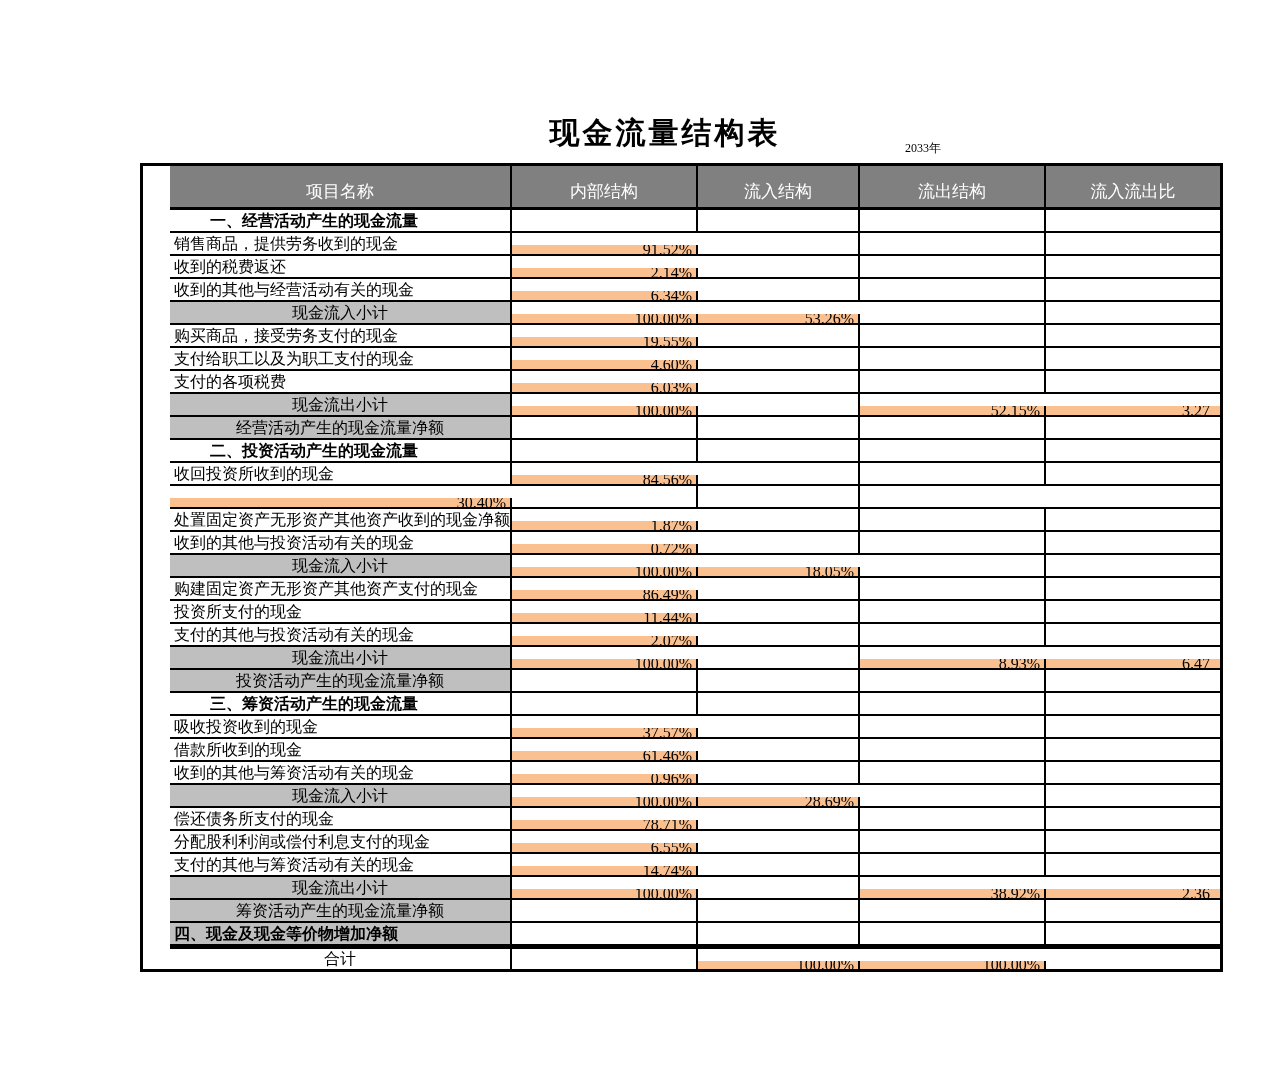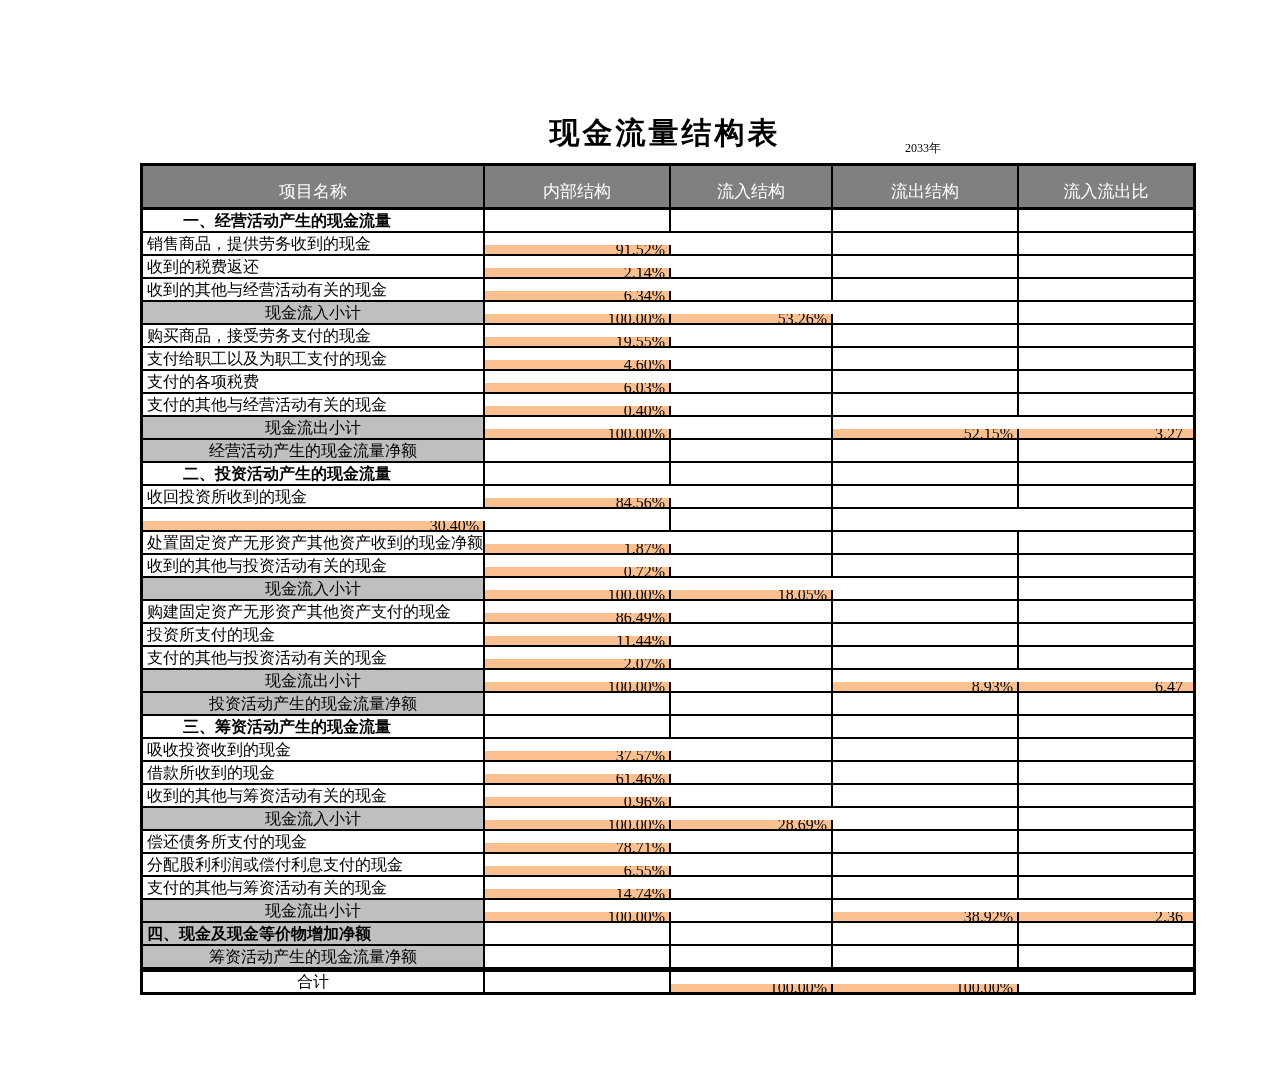--- a/index.html
+++ b/index.html
@@ -10,21 +10,21 @@
   .title {
     position:absolute; top:92px; left:140px; width:1050px;
     text-align:center; font-size:30px; font-weight:bold; letter-spacing:3px;margin-top:21px;
   }
   .year {
     position:absolute; top:140px; left:830px; width:186px;
     text-align:center; font-size:12px;
   }
   .table {
     position:absolute; top:163px; left:140px;
-    border:3px solid #000; width:1050px;
+    border:3px solid #000; width:1050px;padding-left:27px;
   }
   .row {
     display:grid; grid-template-columns:342px 186px 162px 186px 174px;
     height:23px; box-sizing:border-box; border-bottom:2px solid #000;
     background:#fff;
   }
   .row:last-child { border-bottom:none; }
   .header-row {
     height:44px; border-bottom:3px solid #000; background:#808080;
   }
@@ -115,27 +115,20 @@
           <div class="c num c3"></div>
           <div class="c num c4"></div>
         </div>
         <div class="row r-item">
           <div class="c c0">支付的各项税费</div>
           <div class="c num c1 val">6.03%</div>
           <div class="c num c2"></div>
           <div class="c num c3"></div>
           <div class="c num c4"></div>
         </div>
-        <div class="row r-item">
-          <div class="c c0">支付的其他与经营活动有关的现金</div>
-          <div class="c num c1 val">0.40%</div>
-          <div class="c num c2"></div>
-          <div class="c num c3"></div>
-          <div class="c num c4"></div>
-        </div>
         <div class="row r-subtotal">
           <div class="c c0">现金流出小计</div>
           <div class="c num c1 val">100.00%</div>
           <div class="c num c2"></div>
           <div class="c num c3 val">52.15%</div>
           <div class="c num c4 val">3.27</div>
         </div>
         <div class="row r-net">
           <div class="c c0">经营活动产生的现金流量净额</div>
           <div class="c num c1"></div>
@@ -275,29 +268,29 @@
           <div class="c num c3"></div>
           <div class="c num c4"></div>
         </div>
         <div class="row r-subtotal">
           <div class="c c0">现金流出小计</div>
           <div class="c num c1 val">100.00%</div>
           <div class="c num c2"></div>
           <div class="c num c3 val">38.92%</div>
           <div class="c num c4 val">2.36</div>
         </div>
+        <div class="row r-net">
+          <div class="c c0">筹资活动产生的现金流量净额</div>
+          <div class="c num c1"></div>
+          <div class="c num c2"></div>
+          <div class="c num c3"></div>
+          <div class="c num c4"></div>
+        </div>
         <div class="row r-section_net">
           <div class="c c0">四、现金及现金等价物增加净额</div>
-          <div class="c num c1"></div>
-          <div class="c num c2"></div>
-          <div class="c num c3"></div>
-          <div class="c num c4"></div>
-        </div>
-        <div class="row r-net">
-          <div class="c c0">筹资活动产生的现金流量净额</div>
           <div class="c num c1"></div>
           <div class="c num c2"></div>
           <div class="c num c3"></div>
           <div class="c num c4"></div>
         </div>
         <div class="row r-total">
           <div class="c c0">合计</div>
           <div class="c num c1"></div>
           <div class="c num c2 val">100.00%</div>
           <div class="c num c3 val">100.00%</div>

